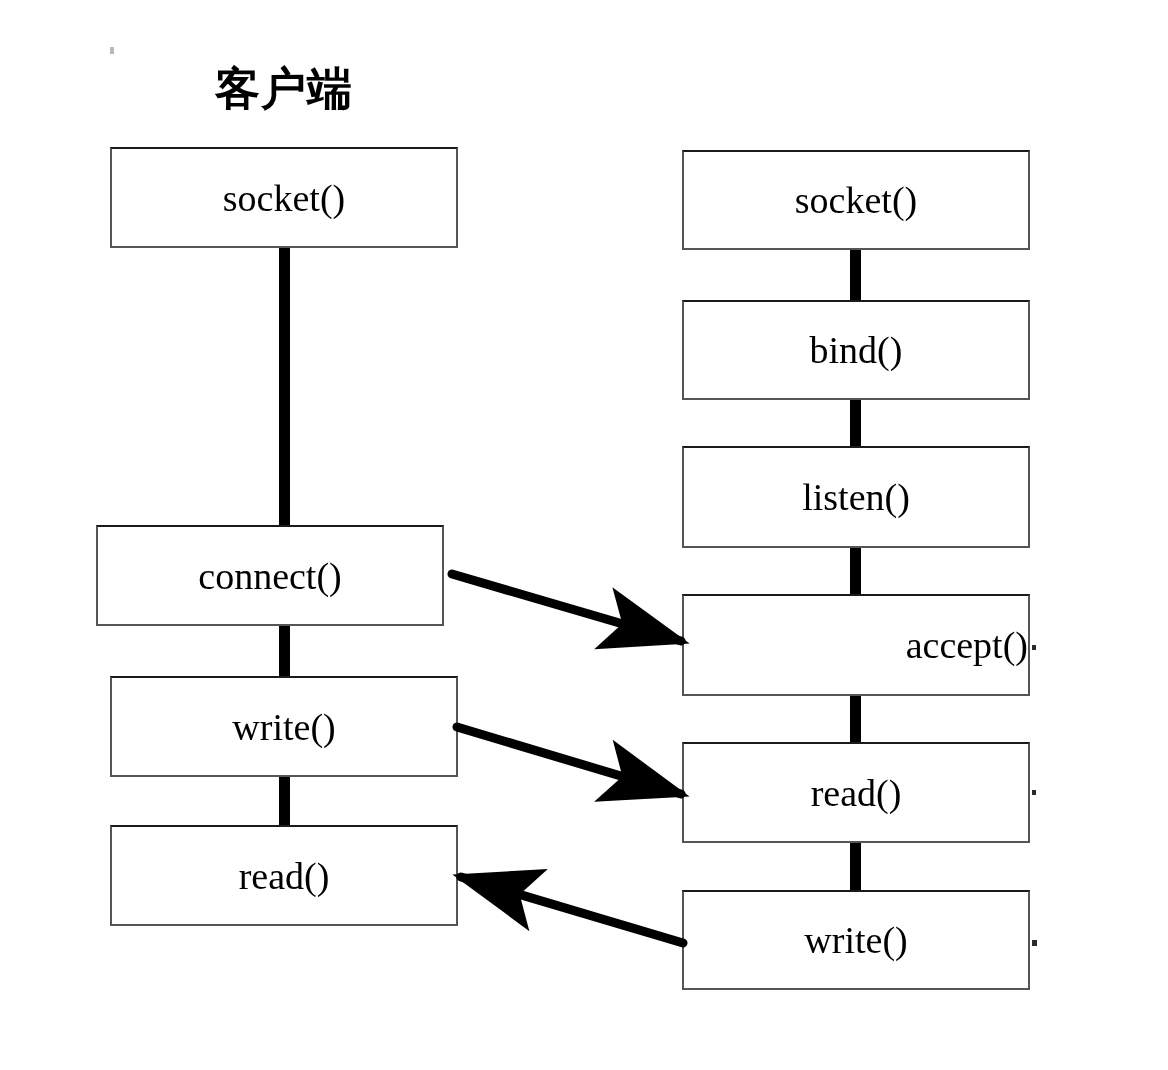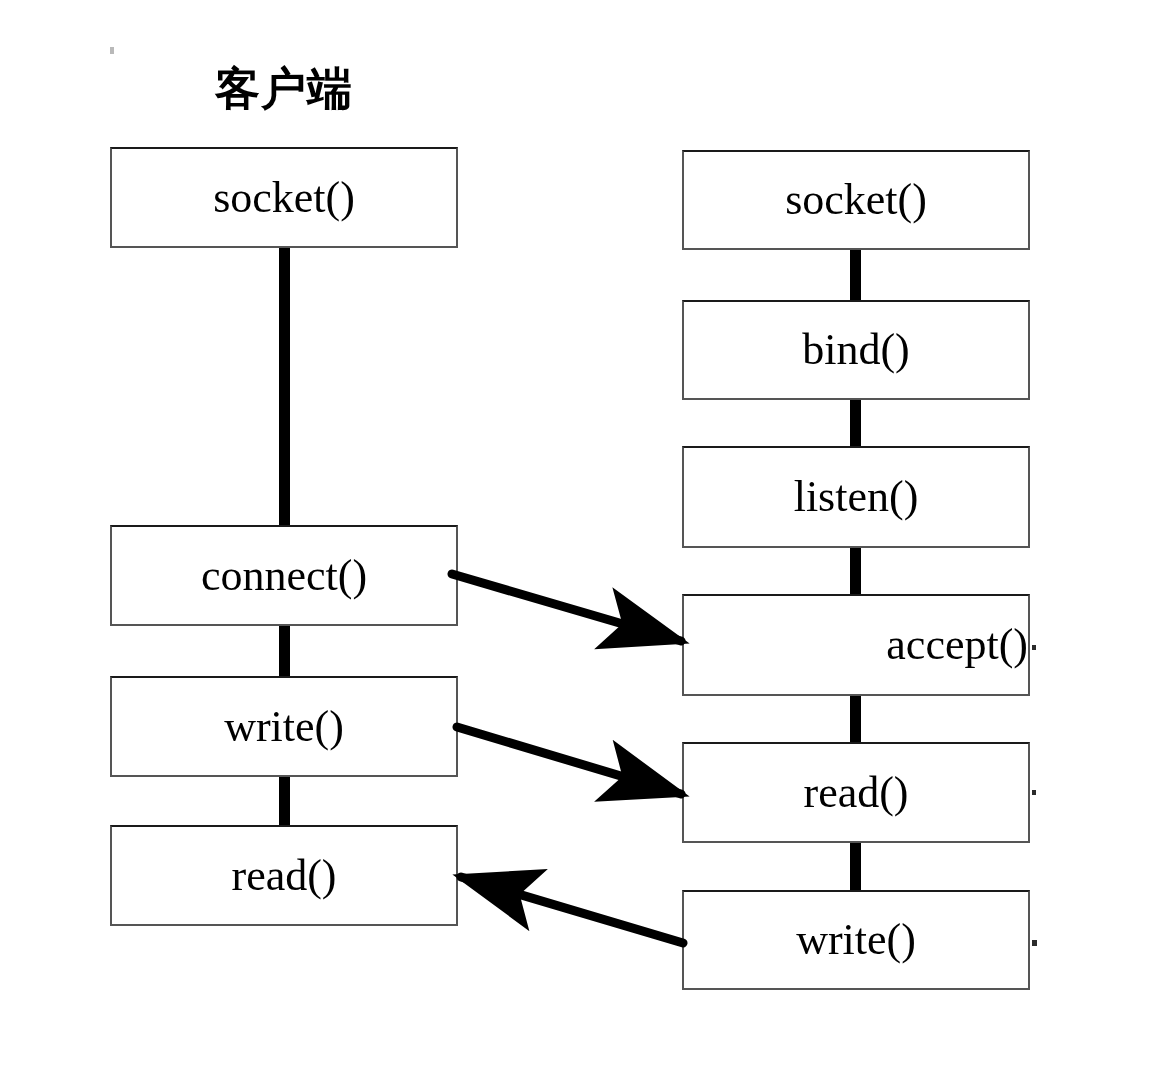--- a/index.html
+++ b/index.html
@@ -35,21 +35,21 @@
     background: #ffffff;
     border: 2px solid #555555;
     border-top-color: #1a1a1a;
     display: flex;
     align-items: center;
     justify-content: center;
     z-index: 3;
   }
   .node-label {
     font-family: "Liberation Serif", "DejaVu Serif", serif;
-    font-size: 44px;
+    font-size: 38px;
     line-height: 1;
     color: #000000;
     white-space: nowrap;
   }
   .connector {
     position: absolute;
     background: #000000;
     z-index: 2;
   }
   .arrow-layer {
@@ -81,21 +81,21 @@
   <div class="col-title" style="left:110px; top:66px; width:348px;">客户端</div>
 
   <div class="connector" style="left:279px; top:246px; width:11px; height:281px;"></div>
   <div class="connector" style="left:279px; top:624px; width:11px; height:54px;"></div>
   <div class="connector" style="left:279px; top:775px; width:11px; height:52px;"></div>
 
   <div class="node-box" style="left:110px; top:147px; width:348px; height:101px;">
     <span class="node-label">socket()</span>
   </div>
 
-  <div class="node-box" style="left:110px; top:525px; width:348px; height:101px;">
+  <div class="node-box" style="left:96px; top:525px; width:348px; height:101px;">
     <span class="node-label">connect()</span>
   </div>
 
   <div class="node-box" style="left:110px; top:676px; width:348px; height:101px;">
     <span class="node-label">write()</span>
   </div>
 
   <div class="node-box" style="left:110px; top:825px; width:348px; height:101px;">
     <span class="node-label">read()</span>
   </div>

